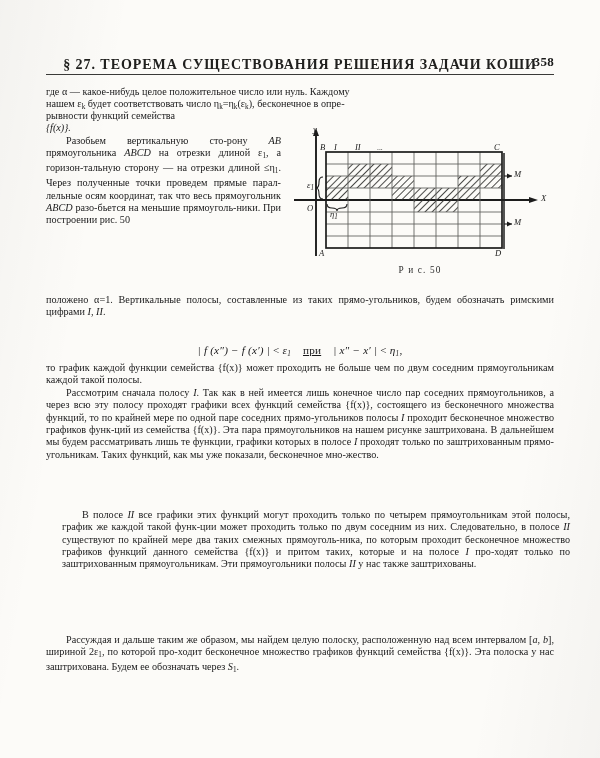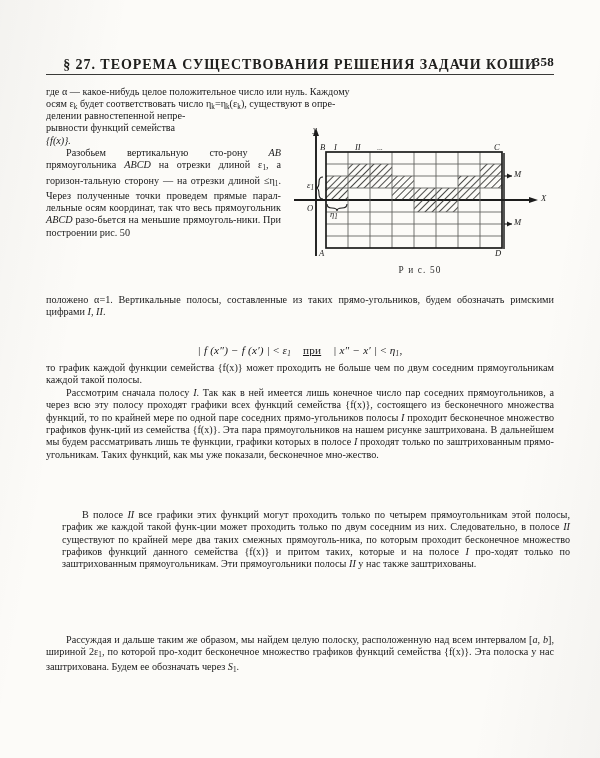--- a/index.html
+++ b/index.html
@@ -235,25 +235,24 @@
   <span class="lbl" style="left:44px; top:85px;"><span>η</span><span class="sub">1</span></span>
 
   <span class="lbl" style="left:228px; top:45px;">M</span>
   <span class="lbl" style="left:228px; top:93px;">M</span>
 
   <div class="fig-caption">Р и с. 50</div>
 </div>
 
 <div class="col col-full" style="top:86px;">
   <p>где α — какое-нибудь целое положительное число или нуль. Каждому</p>
-  <p><span>осям ε</span><span class="sub">k</span><span> будет соответствовать число η</span><span class="sub">k</span><span>=η</span><span class="sub">k</span><span>(ε</span><span class="sub">k</span><span>), существуют в опре-</span></p>
+  <p><span>нашем ε</span><span class="sub">k</span><span> будет соответствовать число η</span><span class="sub">k</span><span>=η</span><span class="sub">k</span><span>(ε</span><span class="sub">k</span><span>), бесконечное в опре-</span></p>
 </div>
 
 <div class="col col-left" style="top:110px;">
-  <p style="text-align:justify;">делении    равностепенной    непре-</p>
   <p style="text-align:justify;">рывности    функций    семейства</p>
   <p style="text-align:left;"><i>{f(x)}.</i></p>
   <p class="ind"><span>Разобьем вертикальную сто-рону </span><i>AB</i><span> прямоугольника </span><i>ABCD</i><span> на отрезки длиной ε</span><span class="sub">1</span><span>, а горизон-тальную сторону — на отрезки длиной ≤η</span><span class="sub">1</span><span>. Через полученные точки проведем прямые парал-лельные осям координат, так что весь прямоугольник </span><i>ABCD</i><span> разо-бьется на меньшие прямоуголь-ники. При построении рис. 50</span></p>
 </div>
 
 <div class="col col-full" style="top:294px;">
   <p><span>положено α=1. Вертикальные полосы, составленные из таких прямо-угольников, будем обозначать римскими цифрами </span><i>I</i><span>, </span><i>II</i><span>.</span></p>
 </div>
 
 <div class="formula" style="top:344px;">

